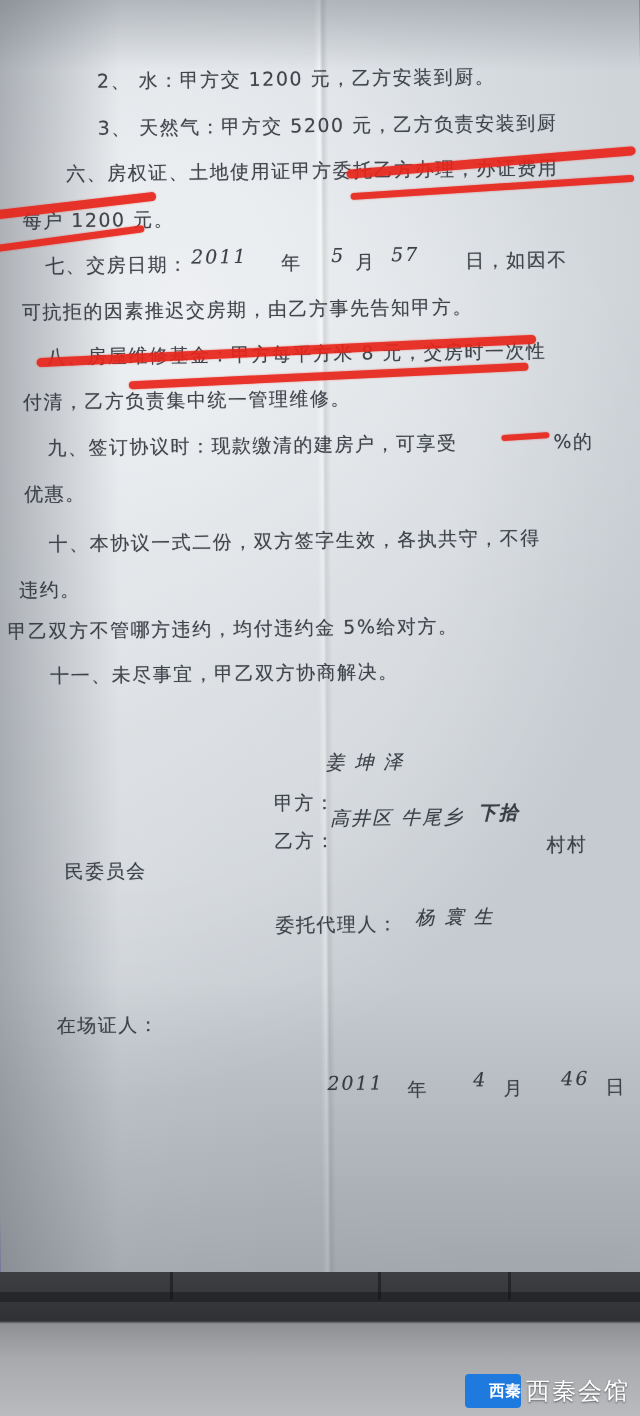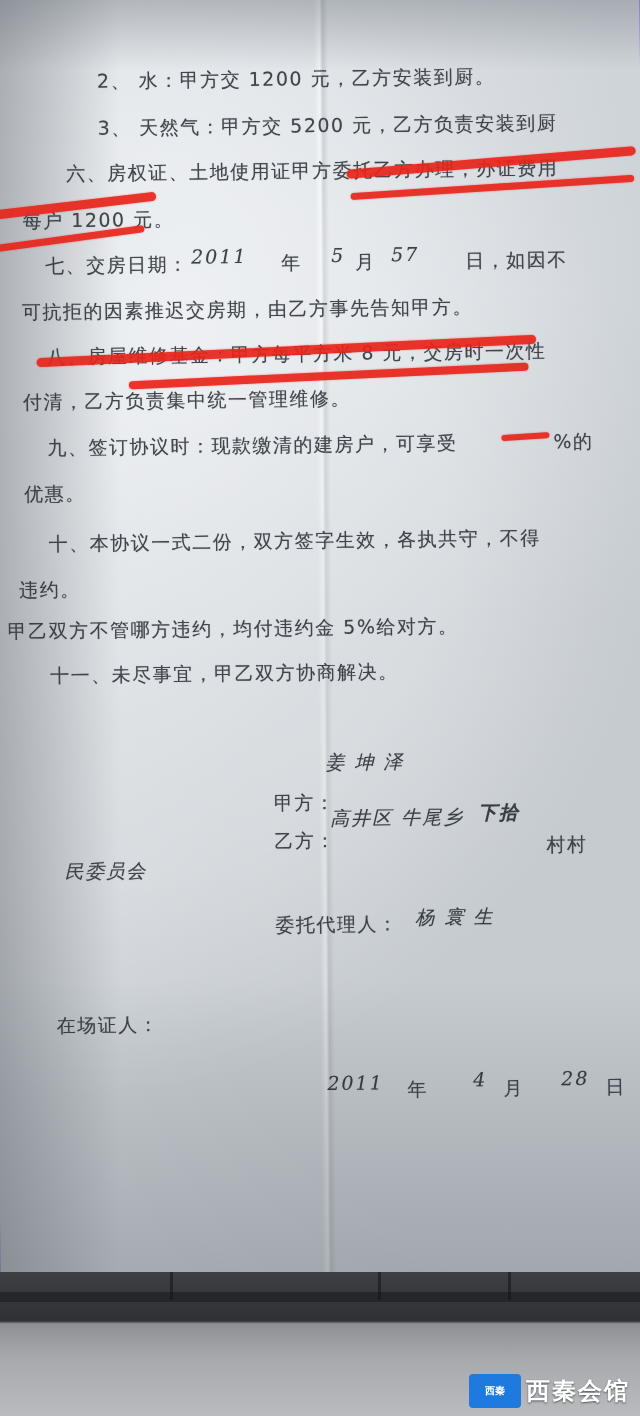--- a/index.html
+++ b/index.html
@@ -121,36 +121,37 @@
   .watermark {
     position: absolute;
     right: 10px;
     bottom: 8px;
     display: flex;
     align-items: center;
     gap: 5px;
     background: rgba(0,0,0,0.0);
   }
   .wm-badge {
-    width: 52px; height: 34px;
+    width: 32px; height: 34px;
     background: #1f7ae0;
     border-radius: 4px;
     color: #fff;
-    font-size: 10px;
+    font-size: 16px;
     font-weight: bold;
     display: flex;
     align-items: center;
     justify-content: center;
     letter-spacing: 0;
     line-height: 1;
+    padding-left: 24px;
   }
   .wm-text {
     color: #ffffff;
     font-size: 24px;
-    font-weight: bold;
+    font-weight: normal;
     letter-spacing: 2px;
     text-shadow: 0 1px 2px rgba(0,0,0,.55);
   }
   .grain {
     position: absolute;
     left:0; top:0; width:652px; height:1300px;
     background-image:
       radial-gradient(circle at 12% 40%, rgba(255,255,255,0.22) 0 38%, rgba(255,255,255,0) 60%),
       radial-gradient(circle at 82% 72%, rgba(160,166,172,0.20) 0 30%, rgba(255,255,255,0) 60%);
     pointer-events:none;
@@ -189,29 +190,29 @@
       <div class="line" style="left: 50px; top: 528px;">十、本协议一式二份，双方签字生效，各执共守，不得</div>
       <div class="line" style="left: 20px; top: 574px;">违约。</div>
       <div class="line" style="left: 8px; top: 615px;">甲乙双方不管哪方违约，均付违约金 5%给对方。</div>
       <div class="line" style="left: 50px; top: 660px;">十一、未尽事宜，甲乙双方协商解决。</div>
       <div class="line" style="left: 272px; top: 790px;">甲方：</div>
       <div class="line hand" style="left: 324px; top: 750px;">姜 坤 泽</div>
       <div class="line" style="left: 272px; top: 828px;">乙方：</div>
       <div class="line hand" style="left: 328px; top: 806px;">高井区 牛尾乡</div>
       <div class="line hand" style="left: 476px; top: 802px; font-weight: bold;">下拾</div>
       <div class="line" style="left: 544px; top: 788px; margin-top: 47px;">村村</div>
-      <div class="line" style="left: 62px; top: 856px; font-style: italic;">民委员会</div>
+      <div class="line" style="left: 62px; top: 856px;">民委员会</div>
       <div class="line" style="left: 272px; top: 912px;">委托代理人：</div>
       <div class="line hand" style="left: 412px; top: 906px;">杨 寰 生</div>
       <div class="line" style="left: 52px; top: 1010px;">在场证人：</div>
       <div class="line hand" style="left: 322px; top: 1072px;">2011</div>
       <div class="line" style="left: 402px; top: 1078px;">年</div>
       <div class="line hand" style="left: 468px; top: 1070px;">4</div>
       <div class="line" style="left: 498px; top: 1078px;">月</div>
-      <div class="line hand" style="left: 556px; top: 1070px;">28</div>
+      <div class="line hand" style="left: 556px; top: 1070px;">46</div>
       <div class="line" style="left: 600px; top: 1078px;">日</div>
     </div>
   <div class="doc" id="doc-marks">
       <div class="mark" style="left: 352px; top: 160px; width: 290px; height: 9px; background: rgb(232, 37, 27); transform: rotate(-4deg);"></div>
       <div class="mark" style="left: 356px; top: 186px; width: 284px; height: 7px; background: rgb(232, 37, 27); transform: rotate(-3deg);"></div>
       <div class="mark" style="left: 0px; top: 198px; width: 162px; height: 9px; background: rgb(232, 37, 27); transform: rotate(-6deg);"></div>
       <div class="mark" style="left: 0px; top: 232px; width: 150px; height: 7px; background: rgb(232, 37, 27); transform: rotate(-7deg);"></div>
       <div class="mark" style="left: 40px; top: 346px; width: 500px; height: 9px; background: rgb(232, 37, 27); transform: rotate(-2deg);"></div>
       <div class="mark" style="left: 132px; top: 372px; width: 400px; height: 8px; background: rgb(232, 37, 27); transform: rotate(-2deg);"></div>
       <div class="mark" style="left: 504px; top: 436px; width: 48px; height: 6px; background: rgb(232, 37, 27); transform: rotate(-3deg);"></div>

